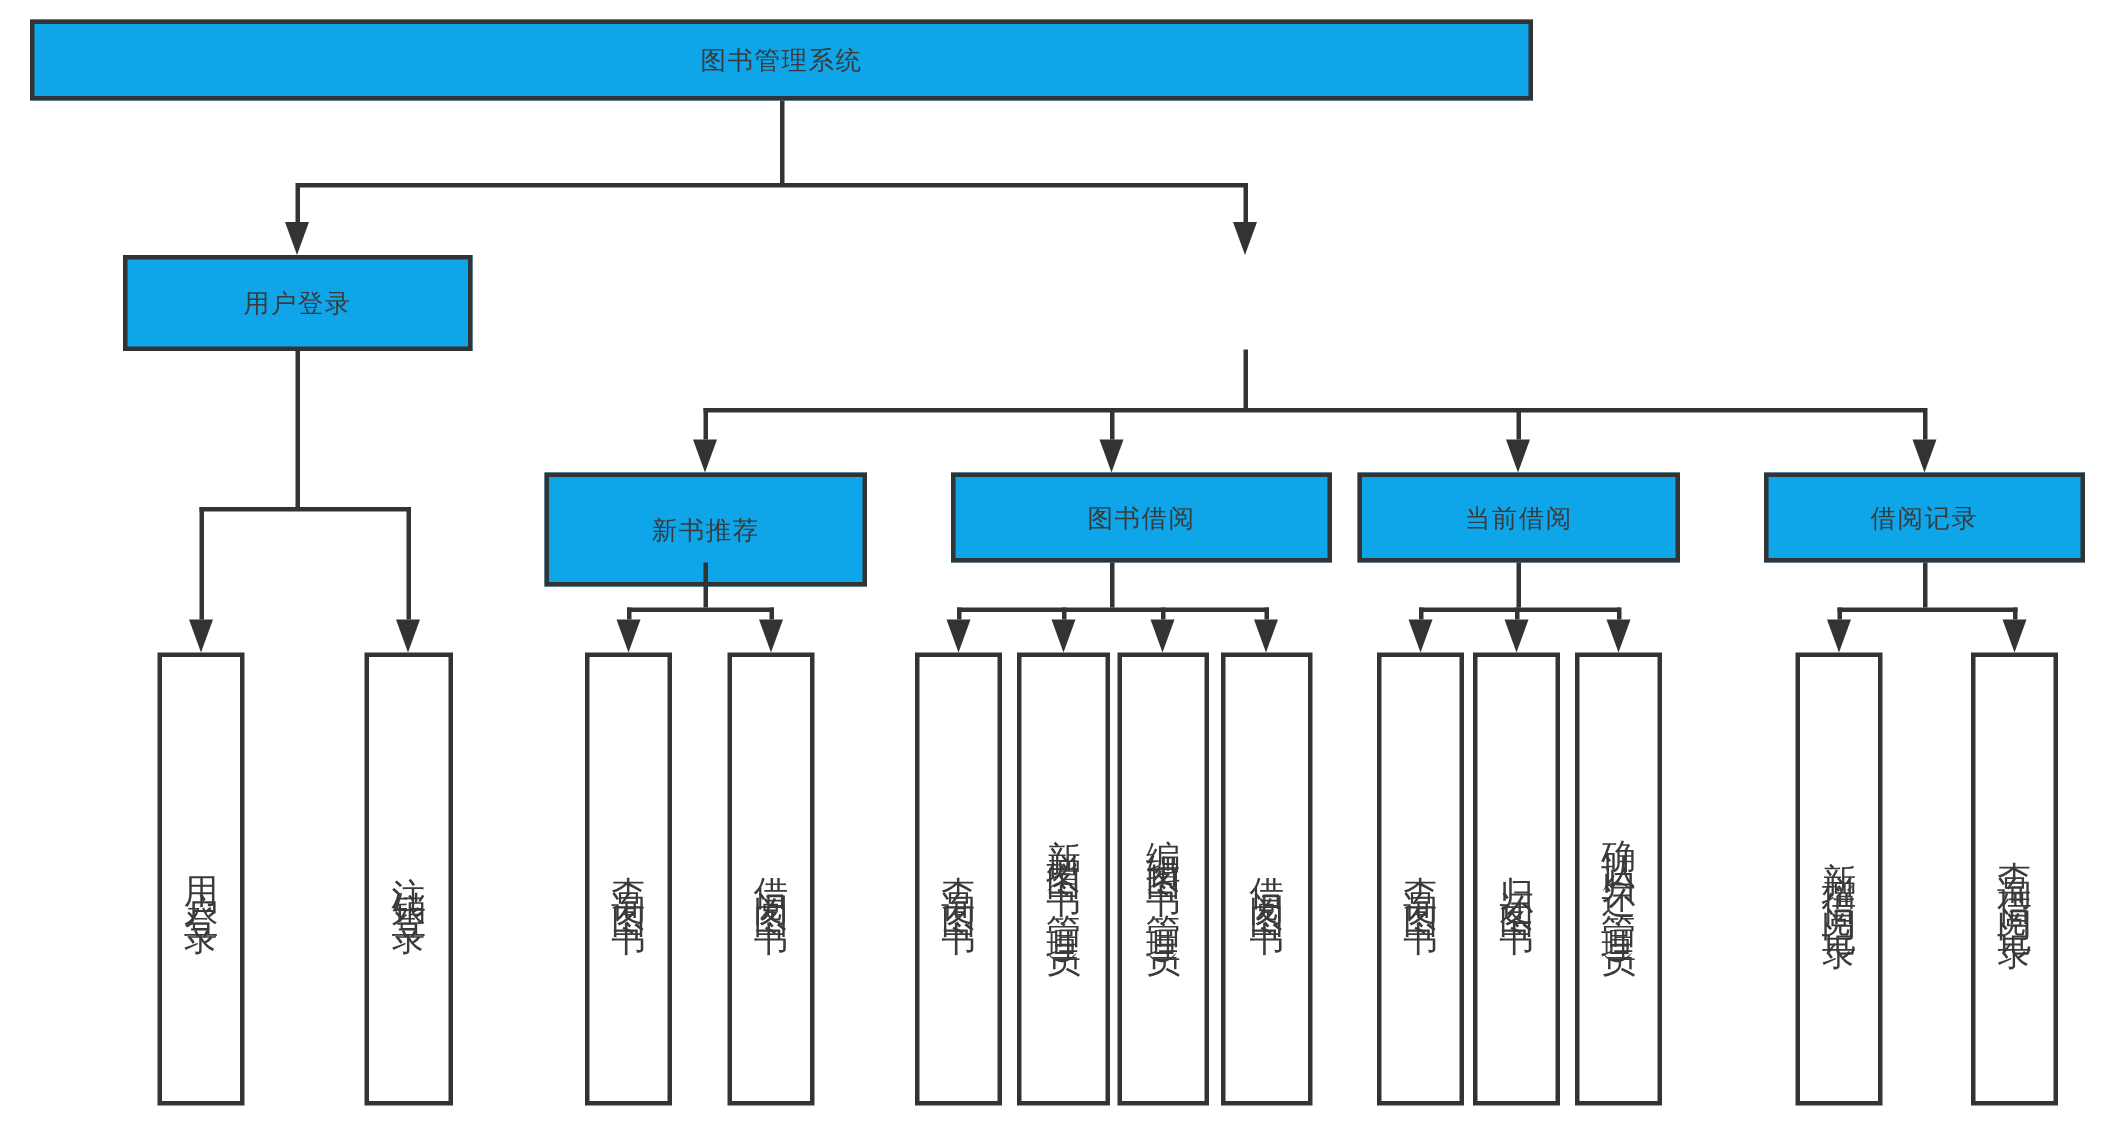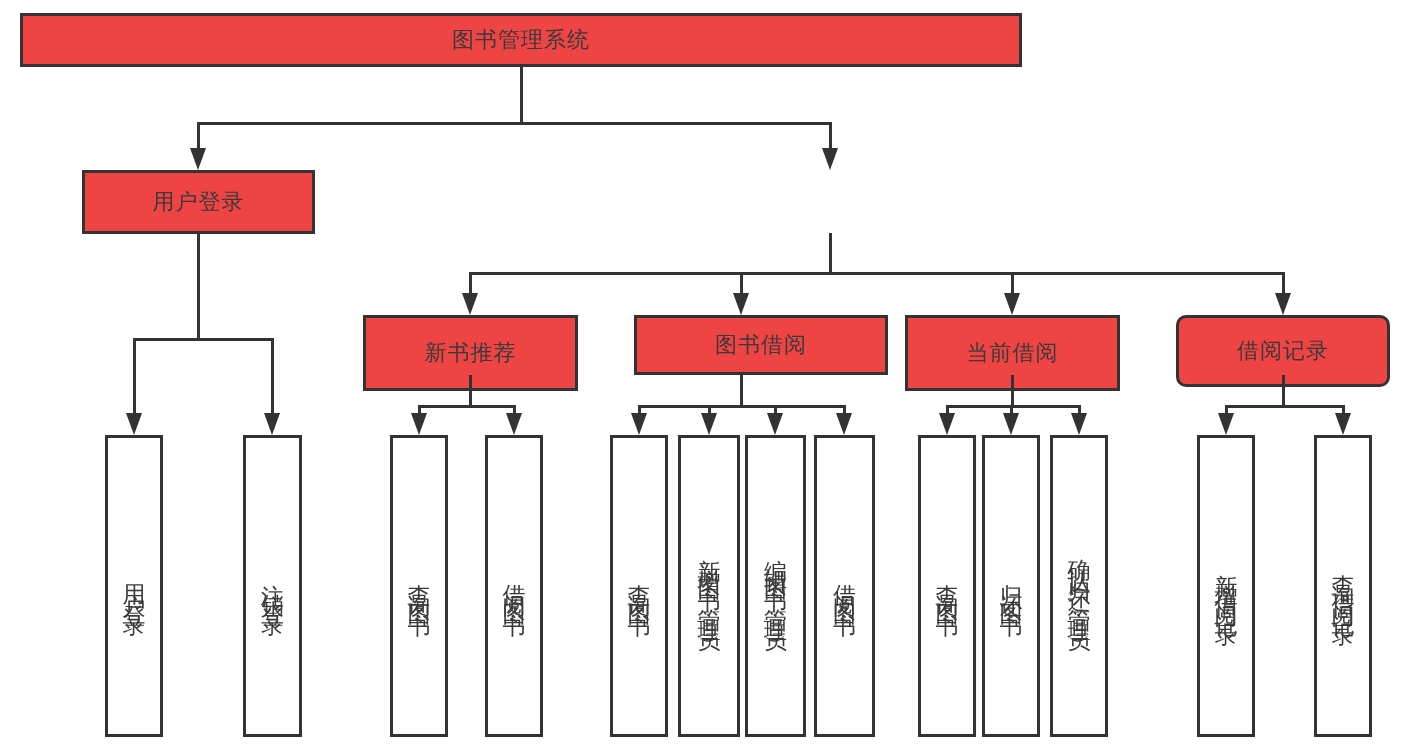--- a/index.html
+++ b/index.html
@@ -13,23 +13,23 @@
     position:relative;
     width:1405px;height:747px;
     background:var(--bg);
     overflow:hidden;
     font-family:"Liberation Sans", sans-serif;
   }
   
   .nbox{
     position:absolute;
     border:3px solid var(--line);
-    background:#ef4444;
+    background:#0ea5e9;
     display:flex;align-items:center;justify-content:center;
-    font-size:22px;
+    font-size:17px;
     color:var(--text);
     letter-spacing:1px;
     box-sizing:border-box;
   }
   
   .vbox{
     position:absolute;
     border:3px solid var(--line);
     background:#fff;
     display:flex;align-items:center;justify-content:center;
@@ -100,24 +100,24 @@
   <div class="arrow" style="left:1004px;top:293px;"></div>
   <div class="vl" style="left:1282px;top:272px;height:21px;"></div>
   <div class="arrow" style="left:1275px;top:293px;"></div>
 
   <div class="nbox" style="left:363px;top:315px;width:215px;height:76px;">
     <span>新书推荐</span>
   </div>
   <div class="nbox" style="left:634px;top:315px;width:254px;height:60px;">
     <span>图书借阅</span>
   </div>
-  <div class="nbox" style="left:905px;top:315px;width:215px;height:76px;">
+  <div class="nbox" style="left:905px;top:315px;width:215px;height:60px;">
     <span>当前借阅</span>
   </div>
-  <div class="nbox" style="left:1176px;top:315px;width:214px;height:72px;border-radius:10px;">
+  <div class="nbox" style="left:1176px;top:315px;width:214px;height:60px;">
     <span>借阅记录</span>
   </div>
 
   <div class="vl" style="left:469px;top:375px;height:30px;"></div>
   <div class="hl" style="left:418px;top:405px;width:98px;"></div>
   <div class="vl" style="left:418px;top:405px;height:8px;"></div>
   <div class="arrow" style="left:411px;top:413px;"></div>
   <div class="vl" style="left:513px;top:405px;height:8px;"></div>
   <div class="arrow" style="left:506px;top:413px;"></div>
 

